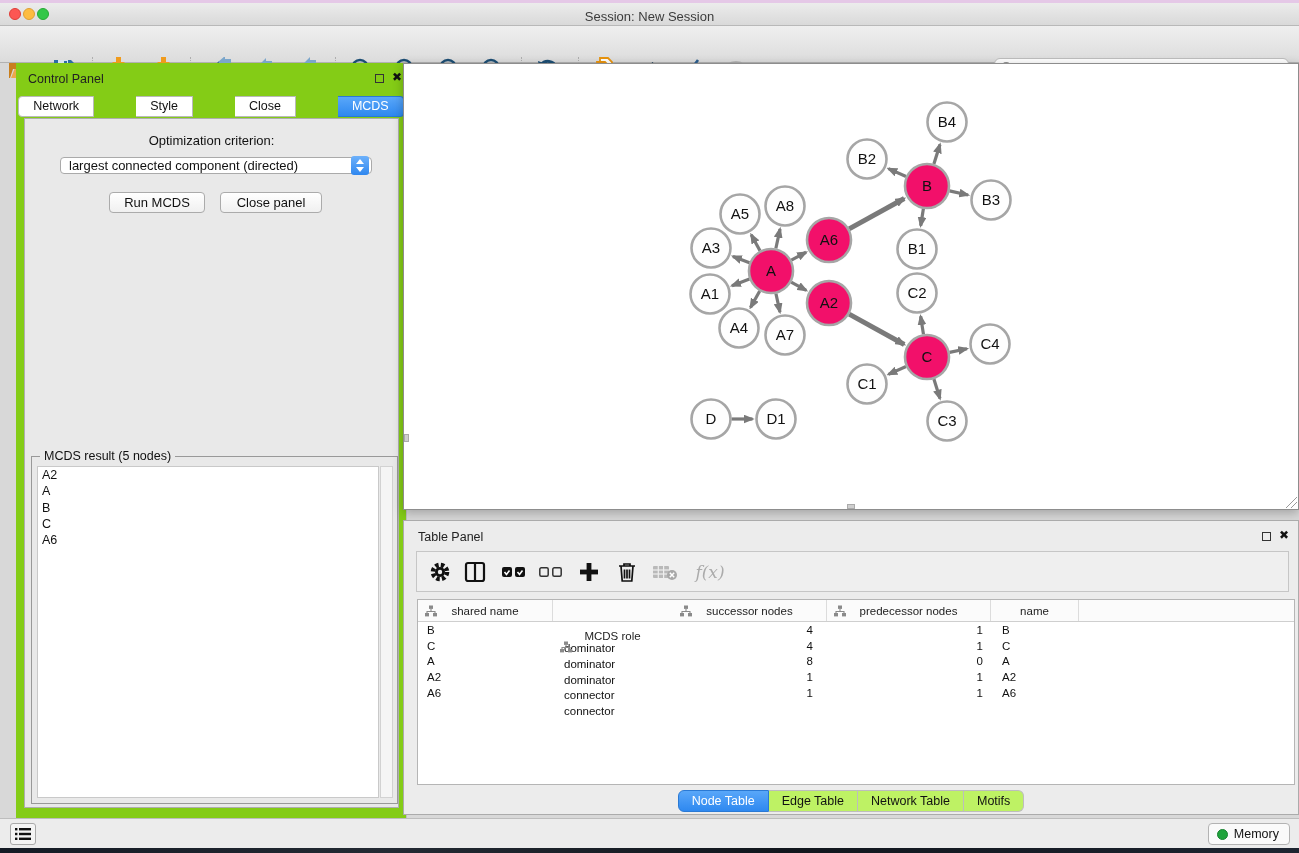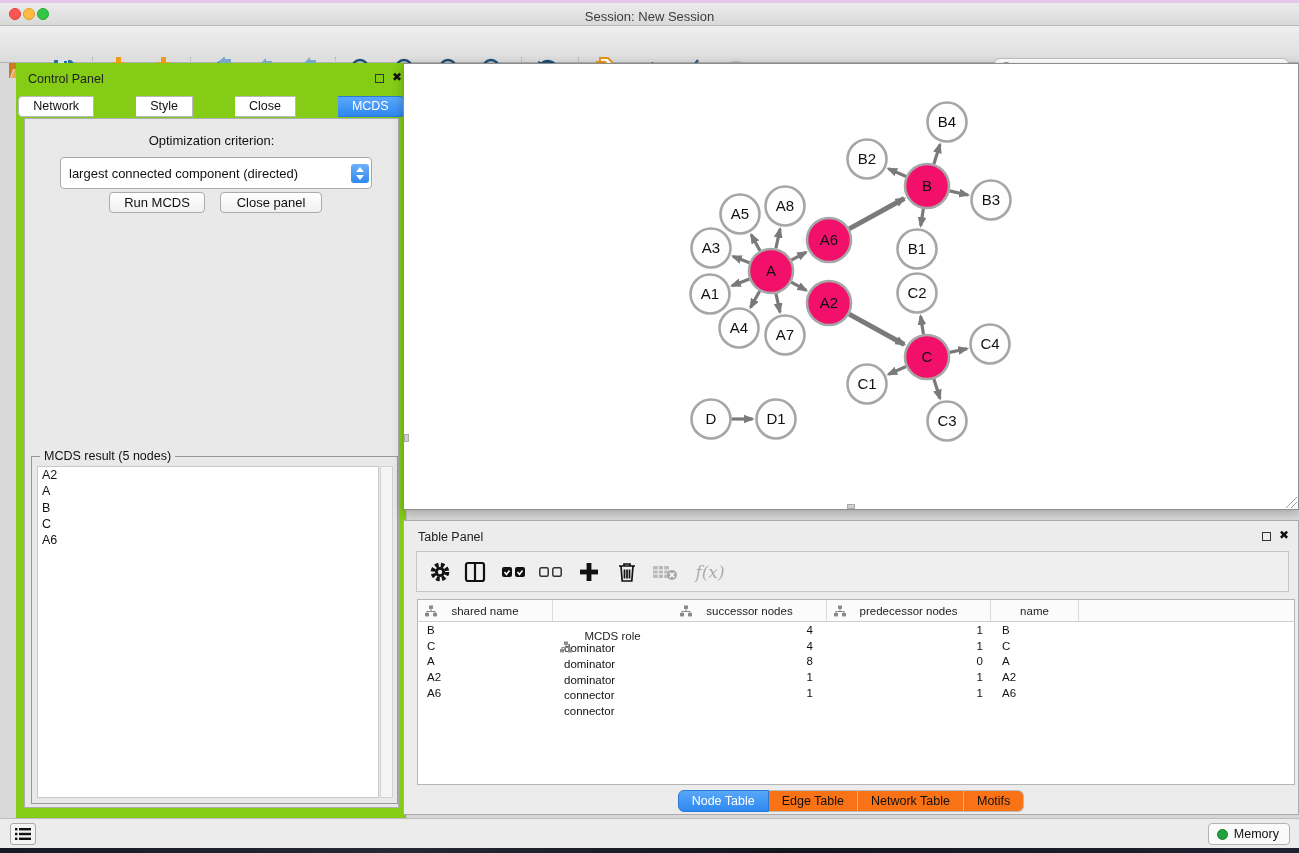--- a/index.html
+++ b/index.html
@@ -26,21 +26,21 @@
   .panel-title { position:absolute; left:12px; top:9px; font-size:12.5px; color:#222; }
   .float-ic { position:absolute; width:9px; height:9px; border:1.5px solid #333; top:11px; }
   .close-ic { position:absolute; top:7px; font-size:12px; font-weight:bold; color:#111; cursor:default; }
   .cp-tabs { position:absolute; left:0; right:0; top:33px; height:21px; display:flex; justify-content:center;gap:42px; }
   .cp-tab { height:21px; padding:0 14px; background:#fff; border:1px solid #b9b9b9; border-left:none; font-size:12.5px; line-height:19px; color:#111; }
   .cp-tab:first-child { border-left:1px solid #b9b9b9; border-radius:4px 0 0 4px; }
   .cp-tab:last-child { border-radius:0 4px 4px 0; }
   .cp-tab.active { background:linear-gradient(#59a7f9,#2e88f0); border-color:#2a79d4; color:#fff; }
   .cp-pane { position:absolute; left:8px; top:55px; width:375px; height:690px; background:#e9e9e9; border:1px solid #aeaeae; }
   .opt-label { position:absolute; left:0; right:0; top:14px; text-align:center; font-size:13px; color:#111; }
-  .criterion { position:absolute; left:35px; top:38px; width:312px; height:32px; background:#fff; border:1px solid #aaa; border-radius:4px; display:flex; align-items:center; }
+  .criterion { position:absolute; left:35px; top:38px; width:312px; height:17px; background:#fff; border:1px solid #aaa; border-radius:4px; display:flex; align-items:center; }
   .criterion .val { flex:1; padding-left:8px; font-size:13px; color:#111; white-space:nowrap; overflow:hidden; }
   .criterion .stepper { width:18px; height:19px; margin-right:2px; border-radius:3px; background:linear-gradient(#6db1fb,#2f87ef); position:relative; }
   .criterion .stepper i { position:absolute; left:4.5px; width:0; height:0; border-left:4.5px solid transparent; border-right:4.5px solid transparent; }
   .criterion .stepper .up { top:3px; border-bottom:5px solid #fff; }
   .criterion .stepper .dn { bottom:3px; border-top:5px solid #fff; }
   .cp-btn { position:absolute; top:73px; height:21px; background:linear-gradient(#ffffff,#f0f0f0); border:1px solid #ababab; border-radius:4px; font-size:13px; color:#111; text-align:center; line-height:19px; }
   .fieldset { position:absolute; left:6px; top:337px; width:367px; height:348px; border:1px solid #999; }
   .fieldset .legend { position:absolute; left:8px; top:-8px; background:#e9e9e9; padding:0 4px; font-size:12.5px; color:#111; }
   .mcds-list { position:absolute; left:5px; top:9px; right:18px; bottom:5px; background:#fff; border:1px solid #c9c9c9; overflow:hidden; }
   .mcds-sb { position:absolute; top:9px; right:4px; width:13px; bottom:5px; background:#f5f5f5; border:1px solid #d2d2d2; }
@@ -62,21 +62,21 @@
   .fx-label { font-family:"DejaVu Serif",serif; font-style:italic; font-size:17px; color:#ababab; }
   .tbl { position:absolute; left:13px; top:78px; width:878px; height:186px; background:#fff; border:1px solid #b5b5b5; }
   .tbl-head { display:flex; height:22px; background:#fbfbfb; border-bottom:1px solid #cfcfcf; }
   .th { position:relative; display:flex; align-items:center; justify-content:center; font-size:11.5px; color:#222; border-right:1px solid #dcdcdc; }
   .th .hicon { position:absolute; left:7px; top:5px; }
   .trow { display:flex; height:15.8px; align-items:center; font-size:11.5px; color:#111; }
   .c0{width:135px; padding-left:9px;} .c1{width:120px; padding-left:11px;margin-top:36px;}
   .c2{width:154px; text-align:right; padding-right:14px;} .c3{width:164px; text-align:right; padding-right:8px;}
   .c4{width:88px; padding-left:11px;}
   .tp-tabs { position:absolute; left:0; right:0; top:269px; height:22px; display:flex; justify-content:center; }
-  .tp-tab { height:22px; padding:0 13px; background:#f97316; border:1px solid #bdbdbd; border-left:none; font-size:12.5px; line-height:20px; color:#111; }
+  .tp-tab { height:22px; padding:0 13px; background:#bef264; border:1px solid #bdbdbd; border-left:none; font-size:12.5px; line-height:20px; color:#111; }
   .tp-tab:first-child { border-left:1px solid #bdbdbd; border-radius:6px 0 0 6px; }
   .tp-tab:last-child { border-radius:0 6px 6px 0; }
   .tp-tab.active { background:linear-gradient(#59a7f9,#2e88f0); border-color:#2a79d4; color:#fff; }
 
   
   .statusbar { position:absolute; left:0; top:818px; width:1299px; height:30px; background:#ececec; border-top:1px solid #bdbdbd; }
   .list-btn { position:absolute; left:10px; top:4px; width:26px; height:22px; background:#f4f4f4; border:1px solid #a9a9a9; border-radius:3px; display:flex; align-items:center; justify-content:center; }
   .memory-btn { position:absolute; right:9px; top:4px; height:22px; padding:0 10px 0 8px; background:#fafafa; border:1px solid #b3b3b3; border-radius:4px; display:flex; align-items:center; gap:6px; font-size:12.5px; color:#111; }
   .memory-dot { width:11px; height:11px; border-radius:50%; background:#1fa33c; border:1px solid #188230; }
   .desktop-strip-bottom { position:absolute; left:0; top:848px; width:1299px; height:5px; background:linear-gradient(90deg,#141a24,#232a33 30%,#11161d 60%,#1d2430); }

